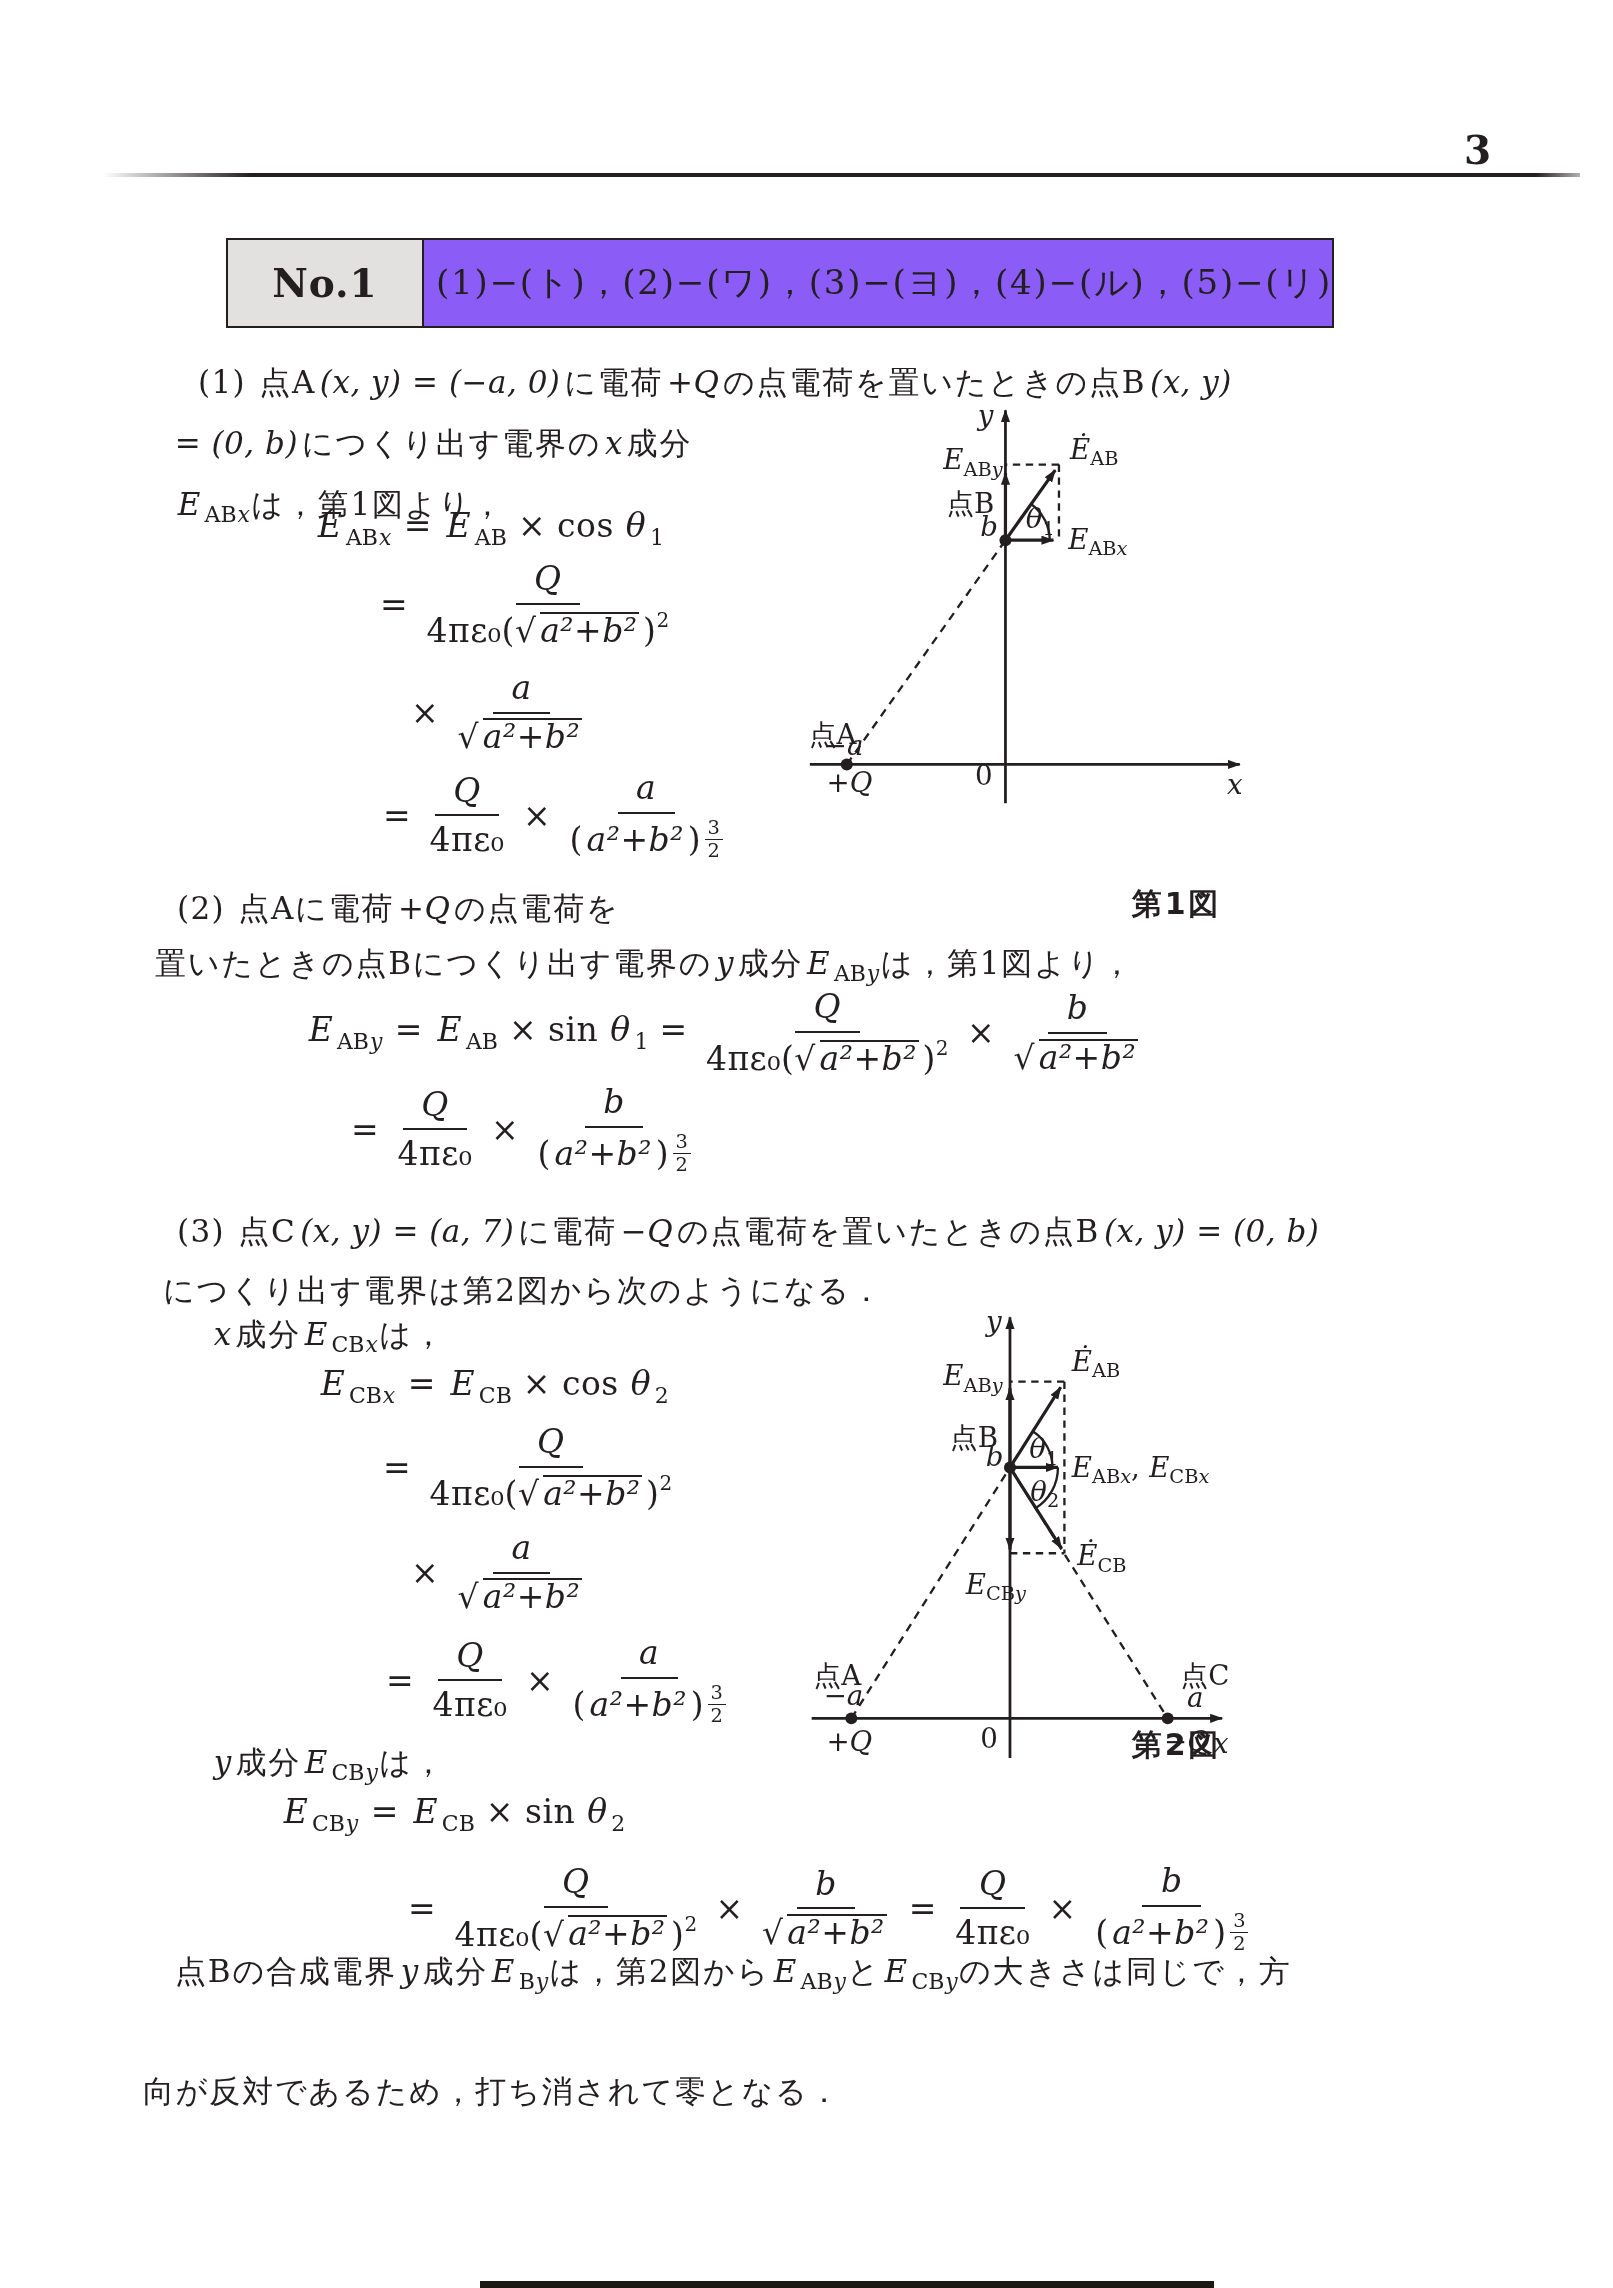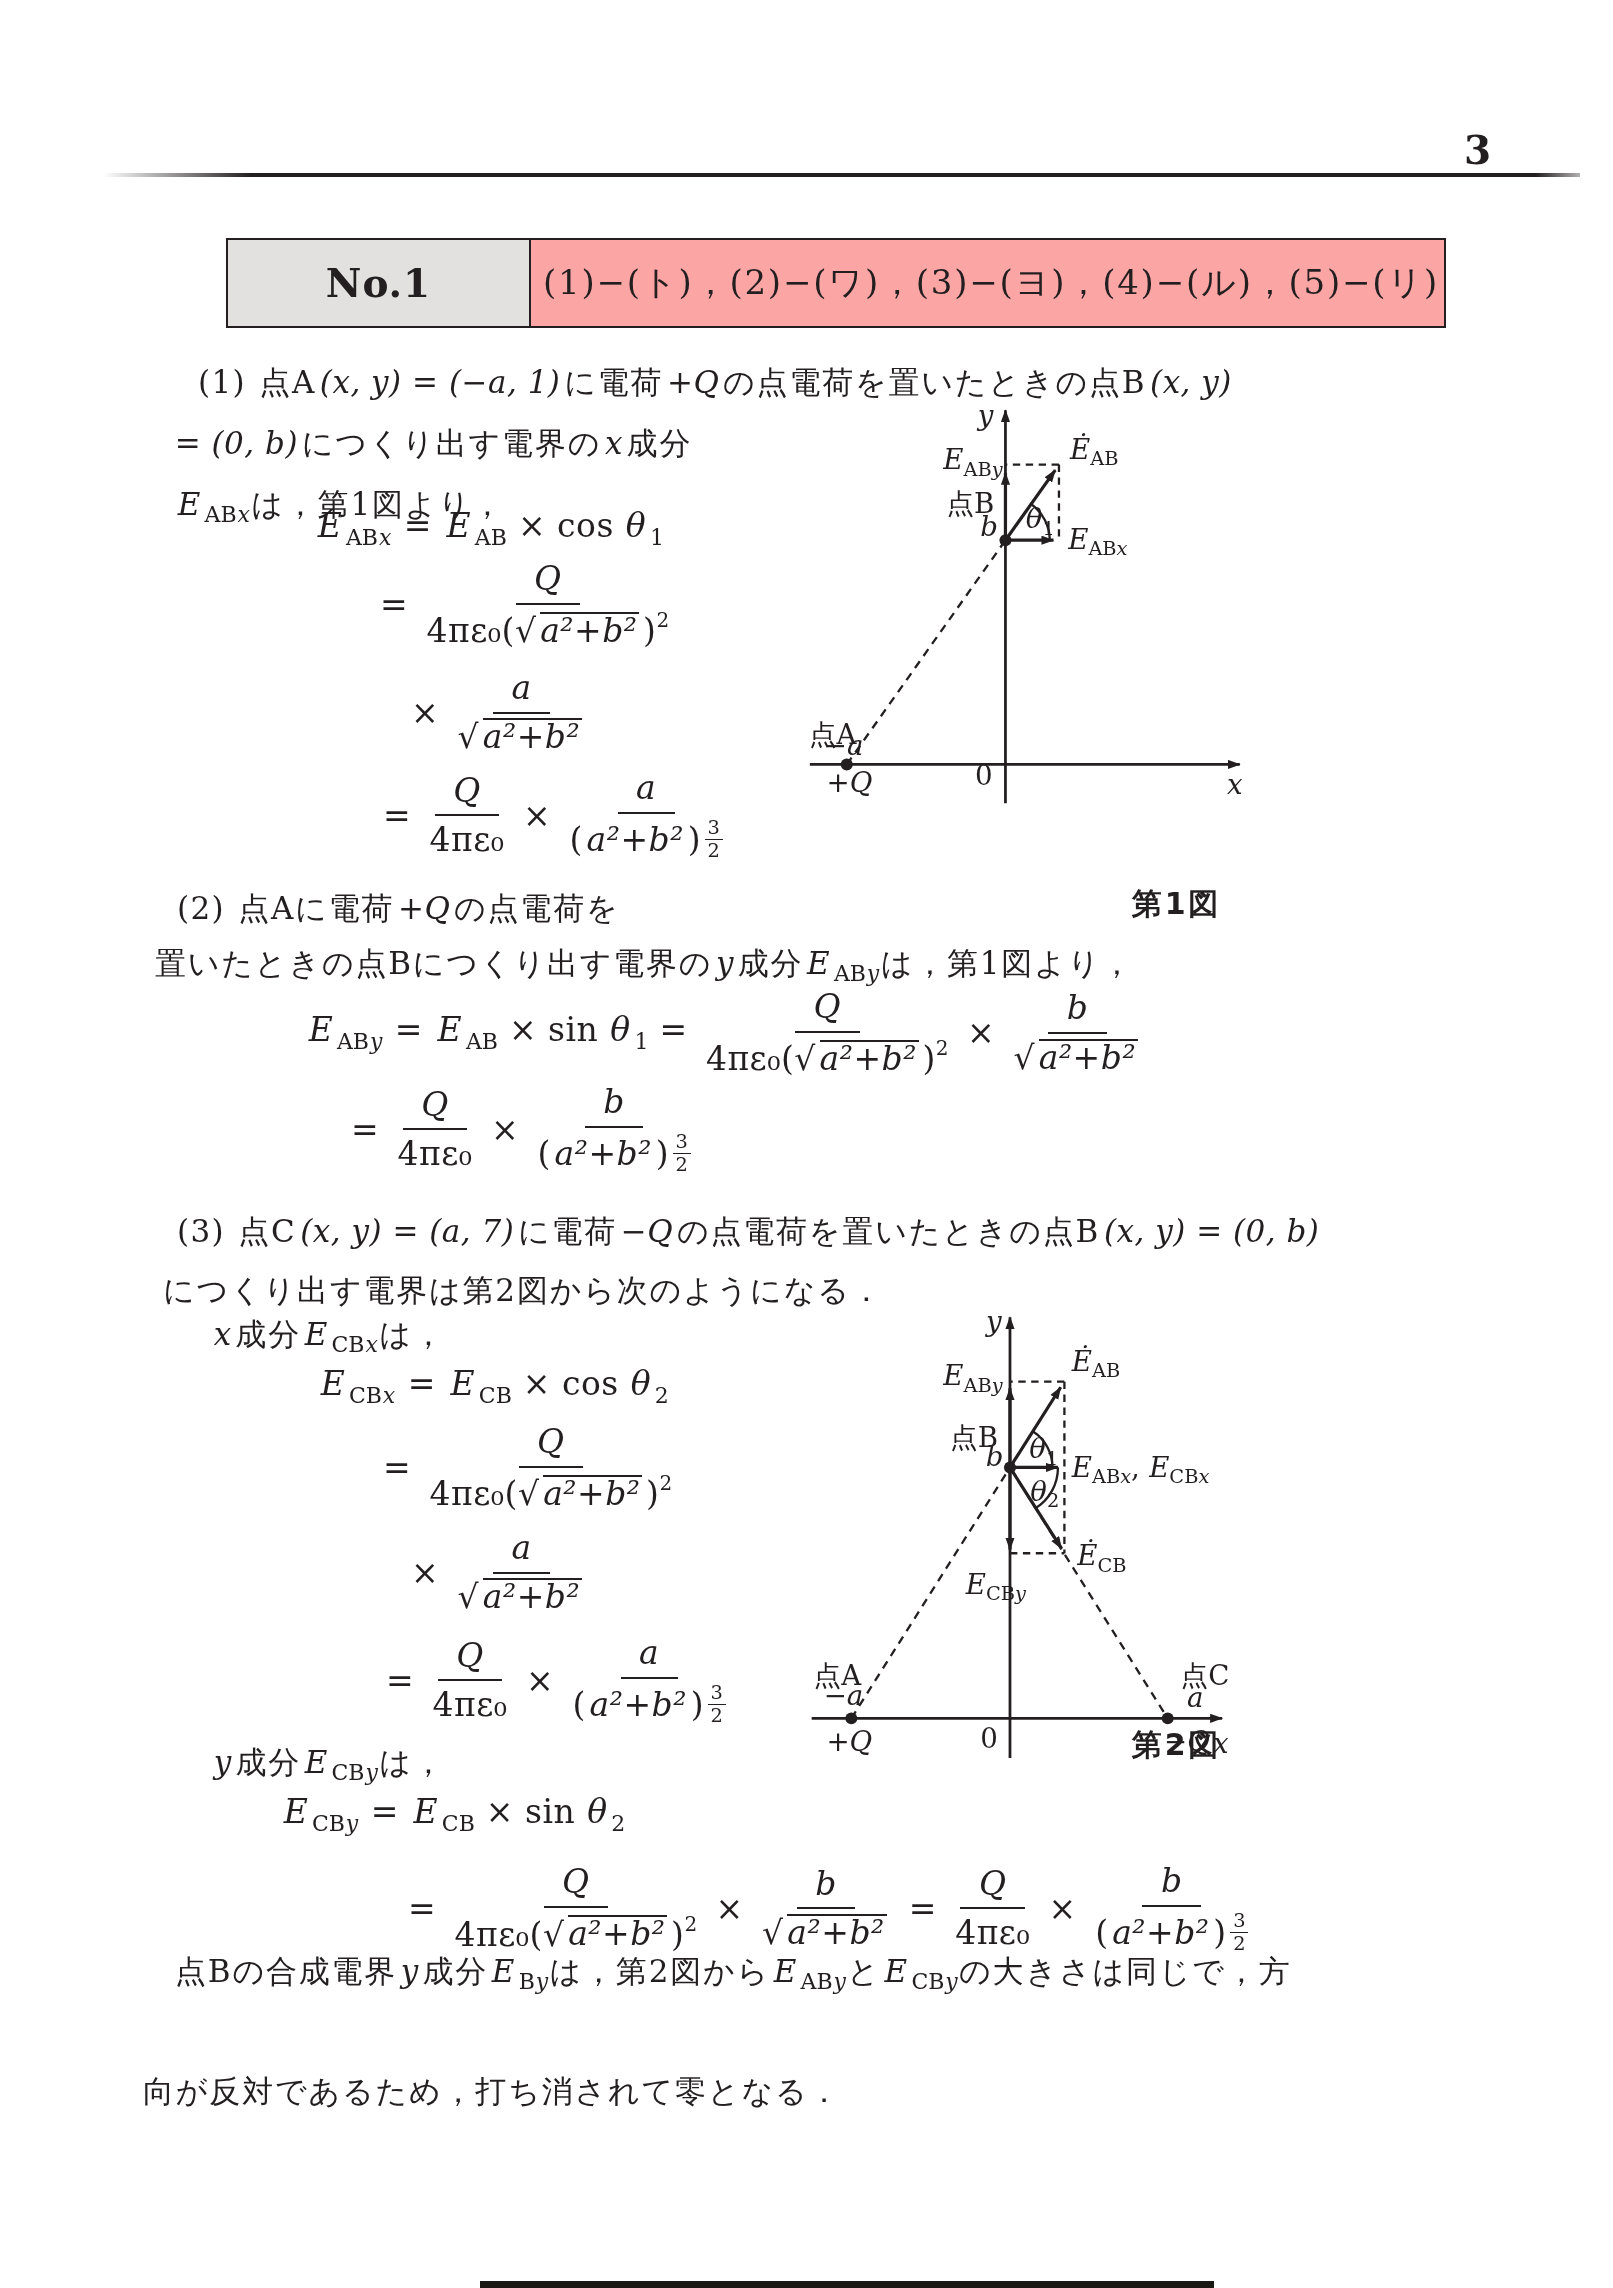--- a/index.html
+++ b/index.html
@@ -6,22 +6,22 @@
   .sheet{
     position:relative;width:1613px;height:2289px;background:#ffffff;
     font-family:"DejaVu Serif","Liberation Serif",serif;color:#231f20;
     overflow:hidden;margin:0 auto;
   }
   .abs{position:absolute;}
   
   .pagenum{position:absolute;left:1464px;top:127px;font-size:39px;font-weight:bold;}
   .toprule{position:absolute;left:103px;top:173px;width:1477px;height:3.7px;
     background:linear-gradient(to right, rgba(35,31,32,0) 0%, #231f20 10%, #231f20 97%, rgba(35,31,32,.35) 100%);}
-  .ansbox{position:absolute;left:226px;top:238px;width:1220px;height:90px;
-    border:2.8px solid #231f20;display:flex;box-sizing:border-box;background:#fca5a5;}
+  .ansbox{position:absolute;left:226px;top:238px;width:1108px;height:90px;
+    border:2.8px solid #231f20;display:flex;box-sizing:border-box;background:#8b5cf6;}
   .ansbox .no{width:301px;background:#e2e1e0;border-right:2.8px solid #231f20;
     display:flex;align-items:center;justify-content:center;
     font-weight:bold;font-size:39px;letter-spacing:0.9px;}
   .ansbox .aw{flex:1;display:flex;align-items:center;padding-left:12px;
     font-size:34px;letter-spacing:1.8px;white-space:nowrap;}
   
   .line{position:absolute;font-size:31px;letter-spacing:1.4px;white-space:nowrap;line-height:1.3;}
   .mi{font-style:italic;letter-spacing:0.5px;margin:0 3.7px;}
   .num{margin-right:13px;}
   .jp{letter-spacing:1.8px;}
@@ -58,21 +58,21 @@
 
   <div class="pagenum">3</div>
   <div class="toprule"></div>
 
   <div class="ansbox">
     <div class="no">No.1</div>
     <div class="aw">(1)−(ト)，(2)−(ワ)，(3)−(ヨ)，(4)−(ル)，(5)−(リ)</div>
   </div>
 
   <div class="line" style="left:198px;top:362px">
-    <span class="num">(1)</span><span class="jp">点A</span><span class="mi">(x, y) = (−a, 1)</span><span class="jp">に電荷</span><span class="mi">+Q</span><span class="jp">の点電荷を置いたときの点B</span><span class="mi">(x, y)</span>
+    <span class="num">(1)</span><span class="jp">点A</span><span class="mi">(x, y) = (−a, 0)</span><span class="jp">に電荷</span><span class="mi">+Q</span><span class="jp">の点電荷を置いたときの点B</span><span class="mi">(x, y)</span>
   </div>
   <div class="line" style="left:171px;top:423px">
     <span class="mi">= (0, b)</span><span class="jp">につくり出す電界の</span><span class="mi">x</span><span class="jp">成分</span>
   </div>
   <div class="line" style="left:174px;top:484px">
     <span class="mi">E</span><sub><span>AB</span><span class="mi">x</span></sub><span class="jp">は，第1図より，</span>
   </div>
 
   <div class="eq" style="left:314px;top:506px">
     <span class="tk"><span class="mi">E</span><sub><span>AB</span><span class="mi">x</span></sub><span class="op">=</span><span class="mi">E</span><sub><span>AB</span></sub><span class="op">×</span><span class="fn">cos</span><span class="mi">θ</span><sub><span>1</span></sub></span>

